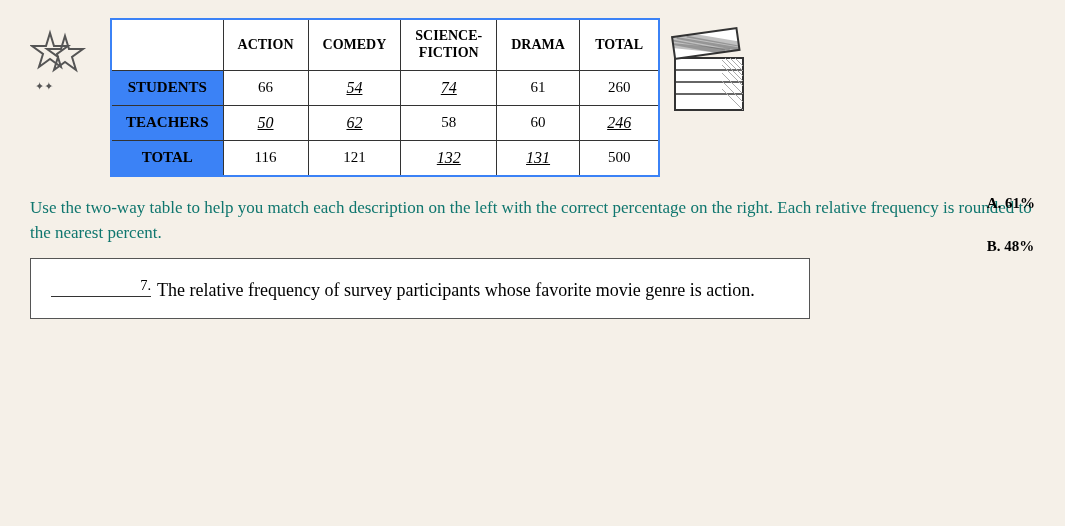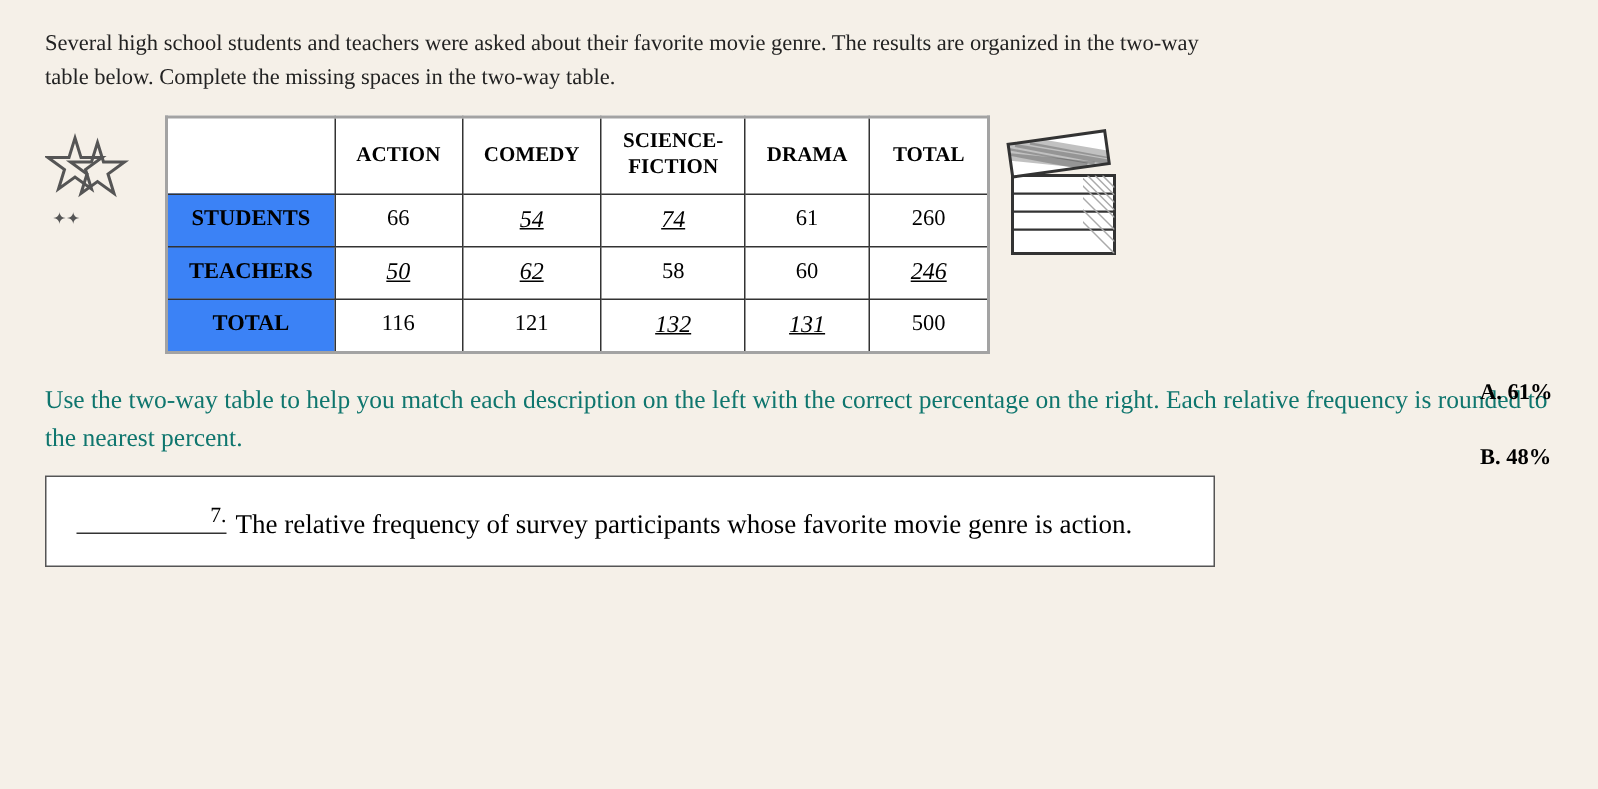--- a/index.html
+++ b/index.html
@@ -34,21 +34,21 @@
 
     .star-icon-container {
       margin-right: 10px;
       margin-top: 10px;
     }
 
     .data-table {
       border-collapse: collapse;
       font-size: 15px;
       background: #fff;
-      border: 2px solid #a3a3a3;
+      border: 2px solid #3b82f6;
     }
 
     .data-table th,
     .data-table td {
       border: 1.5px solid #333;
       padding: 8px 14px;
       text-align: center;
       min-width: 80px;
     }
 
@@ -125,21 +125,20 @@
 
     .content-wrapper {
       position: relative;
     }
   </style>
 </head>
 <body>
 
 <div class="page-content">
 
-  <p class="intro-text">Several high school students and teachers were asked about their favorite movie genre. The results are organized in the two-way table below. Complete the missing spaces in the two-way table.</p>
 
   <div class="content-wrapper">
 
     <div class="table-section">
 
       <div class="star-icon-container">
         <svg width="70" height="65" viewBox="0 0 70 65">
 
           <polygon points="20,5 24,18 38,18 27,26 31,39 20,31 9,39 13,26 2,18 16,18" fill="none" stroke="#555" stroke-width="2"></polygon>
           <polygon points="35,8 39,21 53,21 42,29 46,42 35,34 24,42 28,29 17,21 31,21" fill="none" stroke="#555" stroke-width="2"></polygon>

